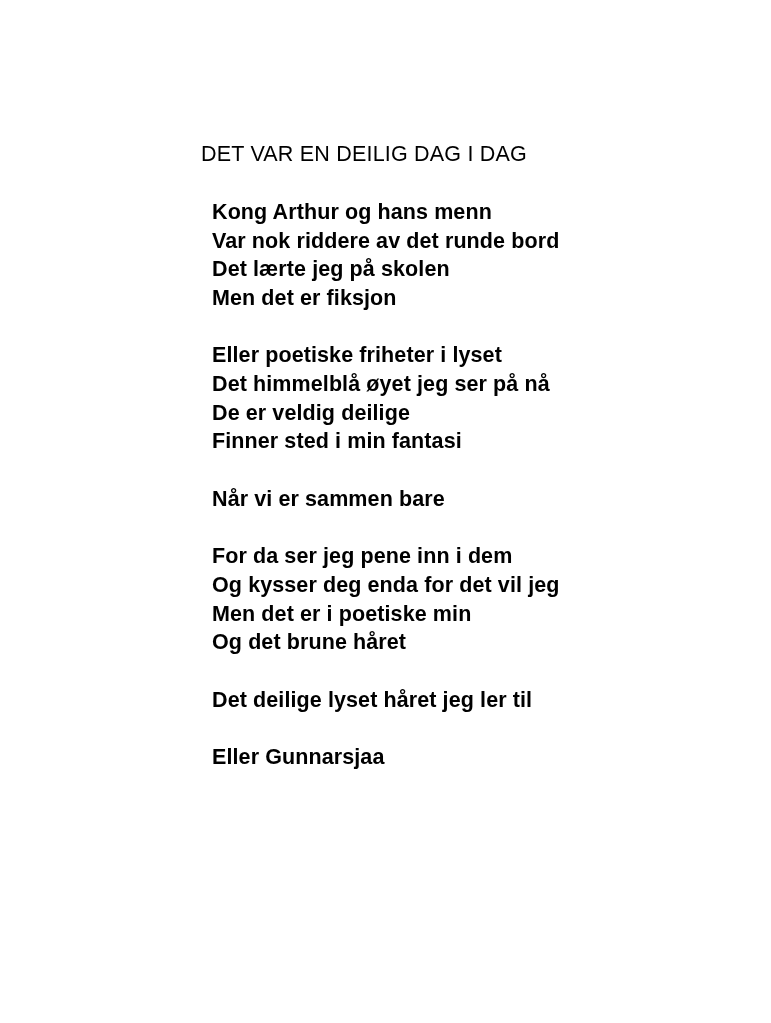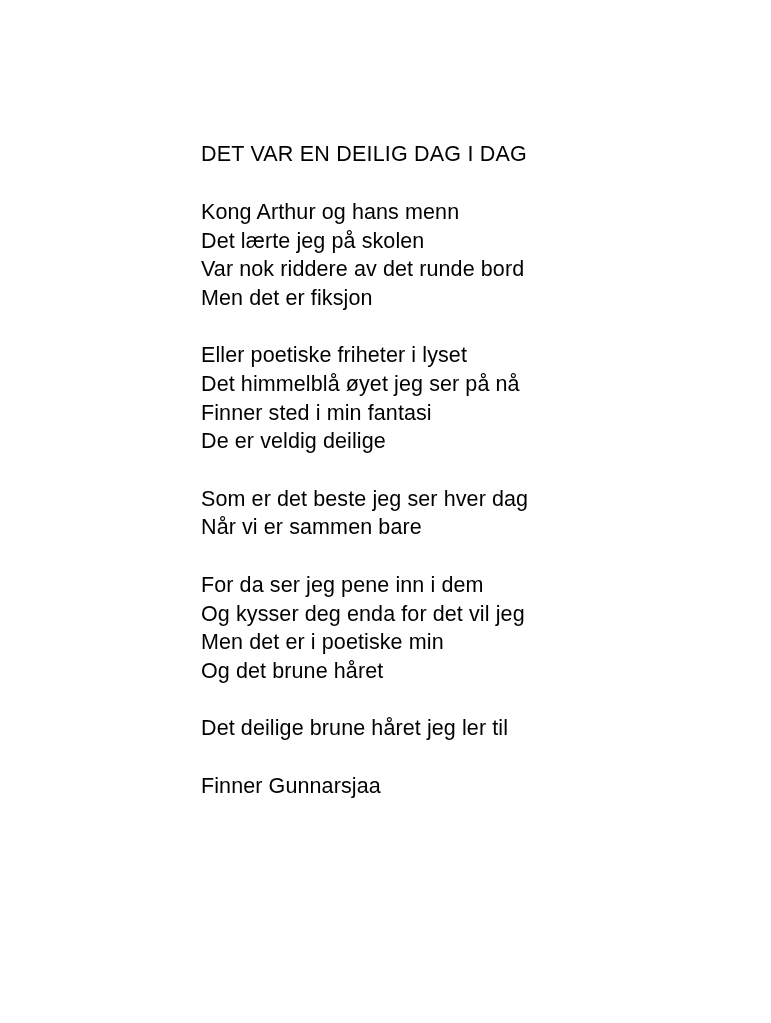--- a/index.html
+++ b/index.html
@@ -38,73 +38,73 @@
   .stanza {
     margin: 0;
     padding: 0;
   }
   .stanza-gap {
     height: 29px;
   }
   .line {
     font-size: 21.5px;
     line-height: 28.6px;
-    font-weight: 400;
+    font-weight: 700;
     letter-spacing: 0.1px;
     white-space: pre;
+    margin-left: 11px;
   }
 </style>
 </head>
 <body>
 
 <div class="page">
   <div class="doc-body">
 
     <div class="poem-title">DET VAR EN DEILIG DAG I DAG</div>
 
     <div class="stanza-gap"></div>
 
     <div class="stanza">
       <div class="line">Kong Arthur og hans menn</div>
+      <div class="line">Var nok riddere av det runde bord</div>
       <div class="line">Det lærte jeg på skolen</div>
-      <div class="line">Var nok riddere av det runde bord</div>
       <div class="line">Men det er fiksjon</div>
     </div>
 
     <div class="stanza-gap"></div>
 
     <div class="stanza">
       <div class="line">Eller poetiske friheter i lyset</div>
       <div class="line">Det himmelblå øyet jeg ser på nå</div>
+      <div class="line">De er veldig deilige</div>
       <div class="line">Finner sted i min fantasi</div>
-      <div class="line">De er veldig deilige</div>
     </div>
 
     <div class="stanza-gap"></div>
 
     <div class="stanza">
-      <div class="line">Som er det beste jeg ser hver dag</div>
       <div class="line">Når vi er sammen bare</div>
     </div>
 
     <div class="stanza-gap"></div>
 
     <div class="stanza">
       <div class="line">For da ser jeg pene inn i dem</div>
       <div class="line">Og kysser deg enda for det vil jeg</div>
       <div class="line">Men det er i poetiske min</div>
       <div class="line">Og det brune håret</div>
     </div>
 
     <div class="stanza-gap"></div>
 
     <div class="stanza">
-      <div class="line">Det deilige brune håret jeg ler til</div>
+      <div class="line">Det deilige lyset håret jeg ler til</div>
     </div>
 
     <div class="stanza-gap"></div>
 
     <div class="stanza">
-      <div class="line">Finner Gunnarsjaa</div>
+      <div class="line">Eller Gunnarsjaa</div>
     </div>
 
   </div>
 </div>
 
 </body></html>

